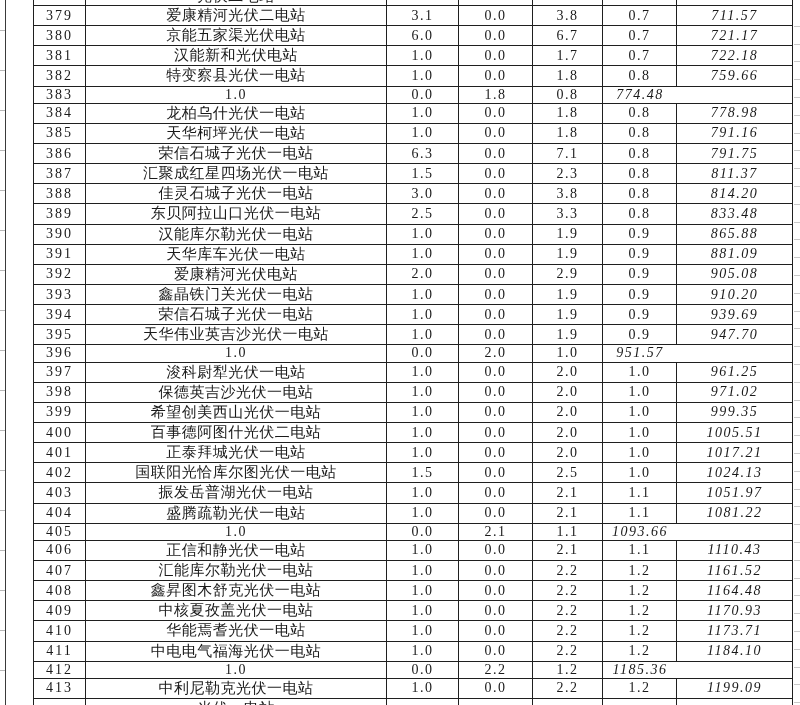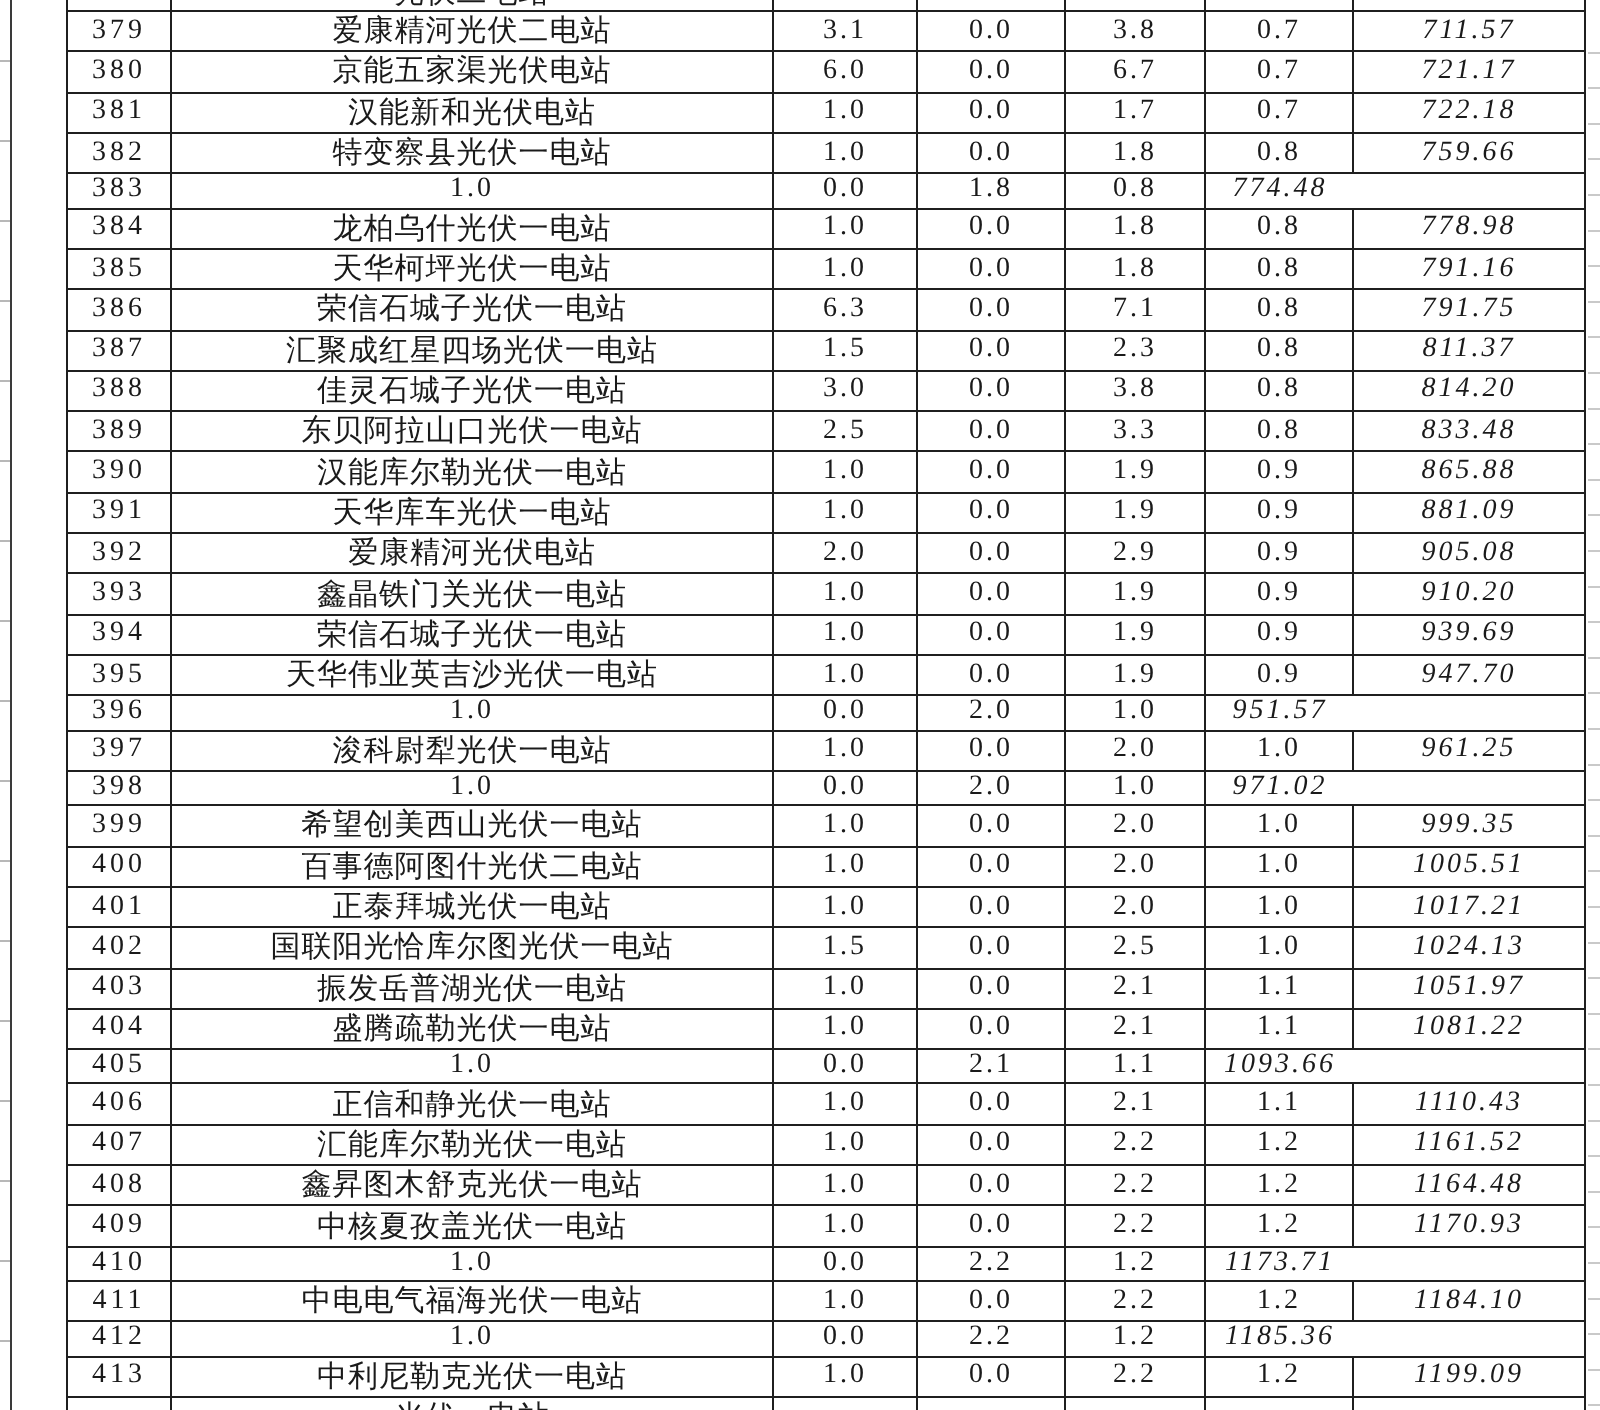--- a/index.html
+++ b/index.html
@@ -263,20 +263,21 @@
     <div class="cell name">浚科尉犁光伏一电站</div>
     <div class="cell val">1.0</div>
     <div class="cell val">0.0</div>
     <div class="cell val">2.0</div>
     <div class="cell val">1.0</div>
     <div class="cell val">961.25</div>
   </div>
 
   <div class="row">
     <div class="cell num">398</div>
+    <div class="cell name">保德英吉沙光伏一电站</div>
     <div class="cell val">1.0</div>
     <div class="cell val">0.0</div>
     <div class="cell val">2.0</div>
     <div class="cell val">1.0</div>
     <div class="cell val">971.02</div>
   </div>
 
   <div class="row">
     <div class="cell num">399</div>
     <div class="cell name">希望创美西山光伏一电站</div>
@@ -381,20 +382,21 @@
     <div class="cell name">中核夏孜盖光伏一电站</div>
     <div class="cell val">1.0</div>
     <div class="cell val">0.0</div>
     <div class="cell val">2.2</div>
     <div class="cell val">1.2</div>
     <div class="cell val">1170.93</div>
   </div>
 
   <div class="row">
     <div class="cell num">410</div>
+    <div class="cell name">华能焉耆光伏一电站</div>
     <div class="cell val">1.0</div>
     <div class="cell val">0.0</div>
     <div class="cell val">2.2</div>
     <div class="cell val">1.2</div>
     <div class="cell val">1173.71</div>
   </div>
 
   <div class="row">
     <div class="cell num">411</div>
     <div class="cell name">中电电气福海光伏一电站</div>

